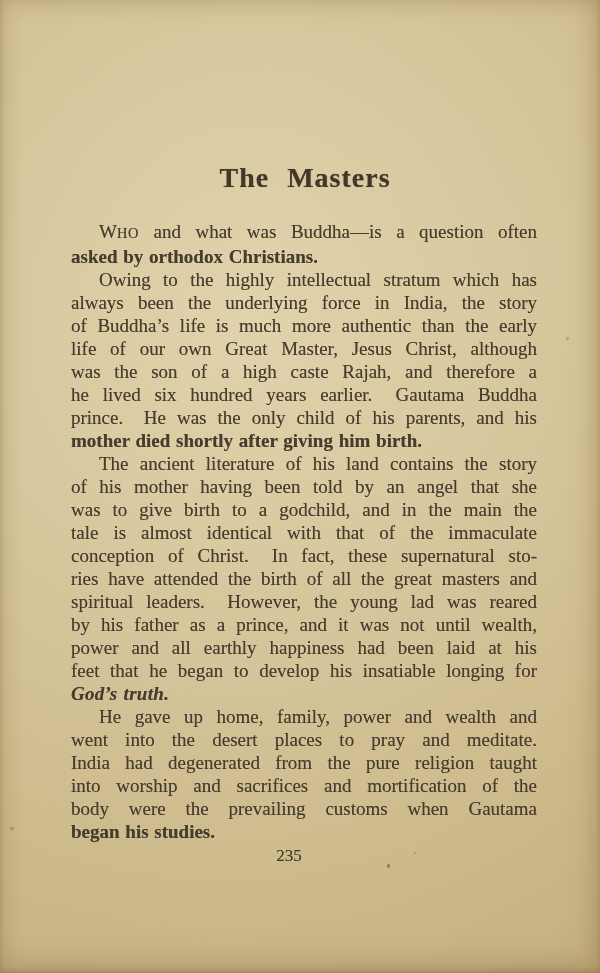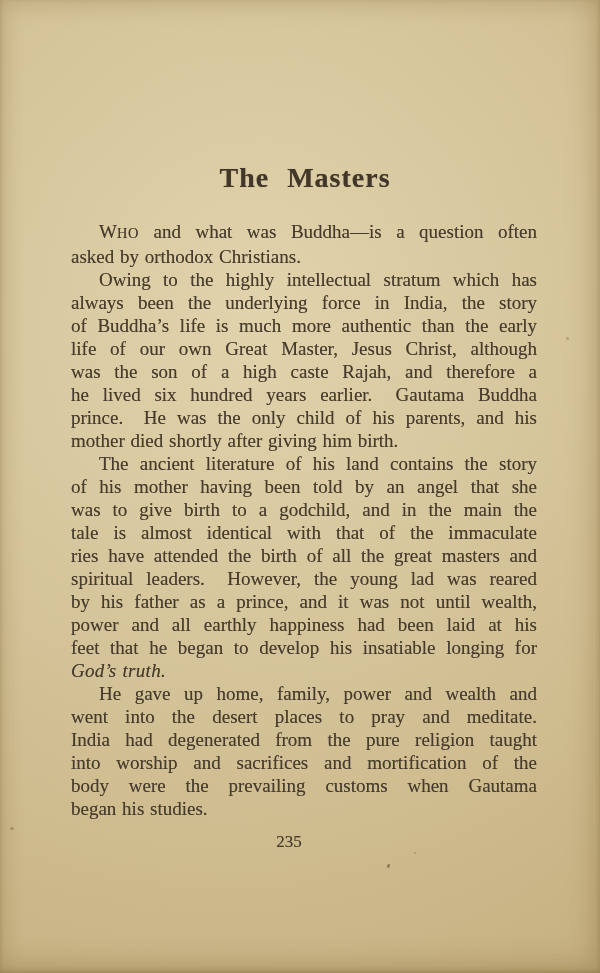--- a/index.html
+++ b/index.html
@@ -41,29 +41,29 @@
     line-height: 23px;
     word-spacing: 1px;
     text-shadow: 0 0 0.6px rgba(70,60,45,0.55);
   }
   .line {
     text-align: justify;
     text-align-last: justify;
     text-justify: inter-word;
     margin-left: 30px;
   }
-  .line.last { text-align-last: left; }
+  .line.last { text-align-last: left; font-weight: bold; }
   .line.indent { text-indent: 28px; }
   .smallcaps { font-size: 0.76em; letter-spacing: 0.6px; }
   .italic { font-style: italic; letter-spacing: 0.3px; }
   .page-number {
     font-size: 17px;
     line-height: 20px;
     text-align: center;
-    margin-top: 12px;
+    margin-top: 3px;
     text-shadow: 0 0 0.6px rgba(70,60,45,0.55);
   }
   .speck {
     position: absolute;
     border-radius: 50%;
     background: rgba(96,79,48,0.55);
   }
   .speck.s1 { left: 387px; top: 864px; width: 3px; height: 4px; transform: rotate(20deg); }
   .speck.s2 { left: 10px;  top: 827px; width: 4px; height: 3px; background: rgba(96,79,48,0.35); }
   .speck.s3 { left: 566px; top: 337px; width: 3px; height: 3px; background: rgba(96,79,48,0.30); }
@@ -83,20 +83,21 @@
         <div class="line"><span>of Buddha’s life is much more authentic than the early</span></div>
         <div class="line"><span>life of our own Great Master, Jesus Christ, although</span></div>
         <div class="line"><span>was the son of a high caste Rajah, and therefore a</span></div>
         <div class="line"><span>he lived six hundred years earlier.  Gautama Buddha</span></div>
         <div class="line"><span>prince.  He was the only child of his parents, and his</span></div>
         <div class="line last"><span>mother died shortly after giving him birth.</span></div>
         <div class="line indent"><span>The ancient literature of his land contains the story</span></div>
         <div class="line"><span>of his mother having been told by an angel that she</span></div>
         <div class="line"><span>was to give birth to a godchild, and in the main the</span></div>
         <div class="line"><span>tale is almost identical with that of the immaculate</span></div>
+        <div class="line"><span>conception of Christ.  In fact, these supernatural sto-</span></div>
         <div class="line"><span>ries have attended the birth of all the great masters and</span></div>
         <div class="line"><span>spiritual leaders.  However, the young lad was reared</span></div>
         <div class="line"><span>by his father as a prince, and it was not until wealth,</span></div>
         <div class="line"><span>power and all earthly happiness had been laid at his</span></div>
         <div class="line"><span>feet that he began to develop his insatiable longing for</span></div>
         <div class="line last"><span class="italic">God’s truth.</span></div>
         <div class="line indent"><span>He gave up home, family, power and wealth and</span></div>
         <div class="line"><span>went into the desert places to pray and meditate.</span></div>
         <div class="line"><span>India had degenerated from the pure religion taught</span></div>
         <div class="line"><span>into worship and sacrifices and mortification of the</span></div>

